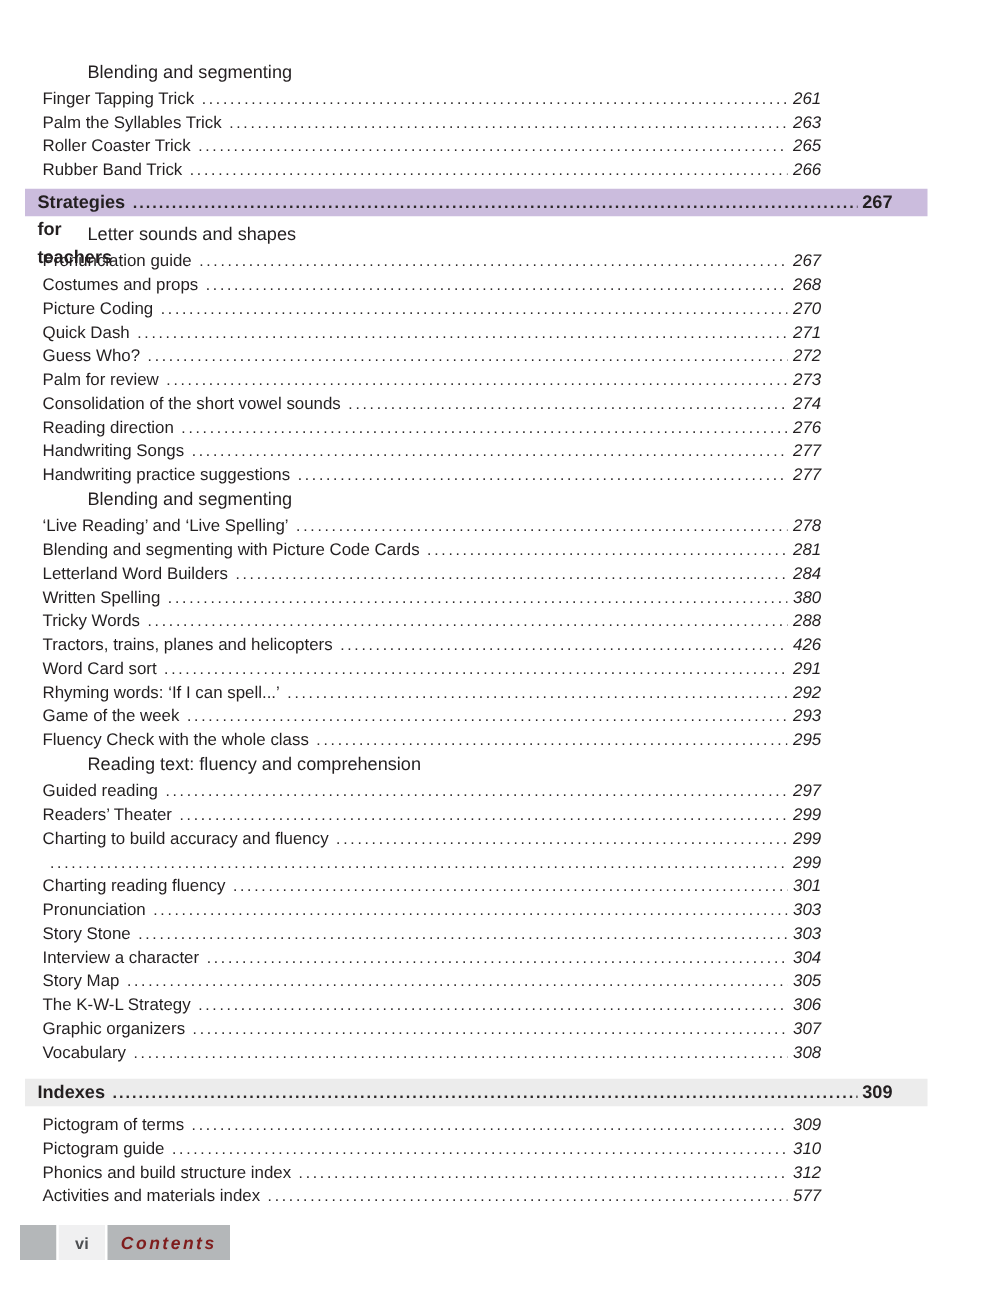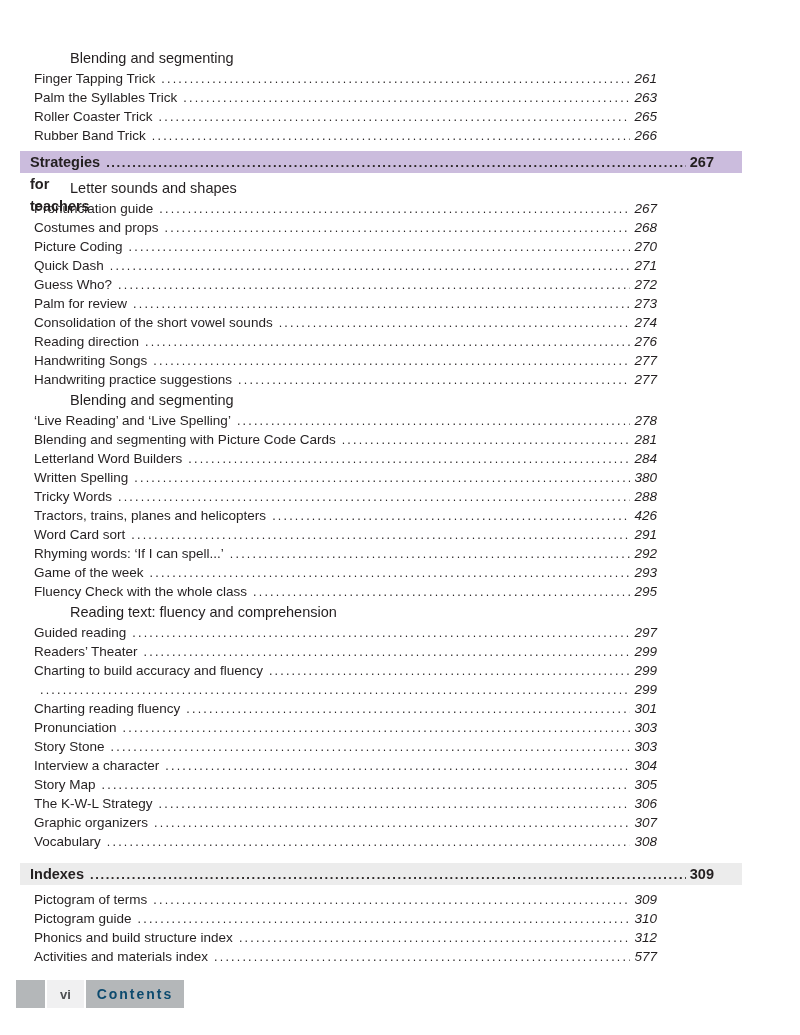--- a/index.html
+++ b/index.html
@@ -53,23 +53,23 @@
   #footer {
     position: absolute; left: 0; bottom: 27px;
     height: 28px;
     display: flex; gap: 2px;
     font-weight: 700;
     margin-left: 16px;
   }
   .f-edge  { width: 29px; background: #b4b7b9; }
   .f-page  { width: 37px; background: #f0f0f1; color: #4d4f52;
              font-size: 13px; display: flex; align-items: center; justify-content: center; }
-  .f-label { width: 98px; background: #b4b7b9; color: #0c4a6e;
+  .f-label { width: 98px; background: #b4b7b9; color: #7f1d1d;
              font-size: 14px; letter-spacing: 2px;
-             display: flex; align-items: center; justify-content: center; }
+             display: flex; align-items: center; justify-content: center; font-style: italic; }
 </style>
 </head>
 <body>
 
 <div id="toc">
     <div class="toc-heading first">Blending and segmenting</div>
     <div class="toc-entry">
       <span class="label">Finger Tapping Trick</span>
       <span class="leader">....................................................................................................................................................................................................................................................................</span>
       <span class="page-num">261</span>

